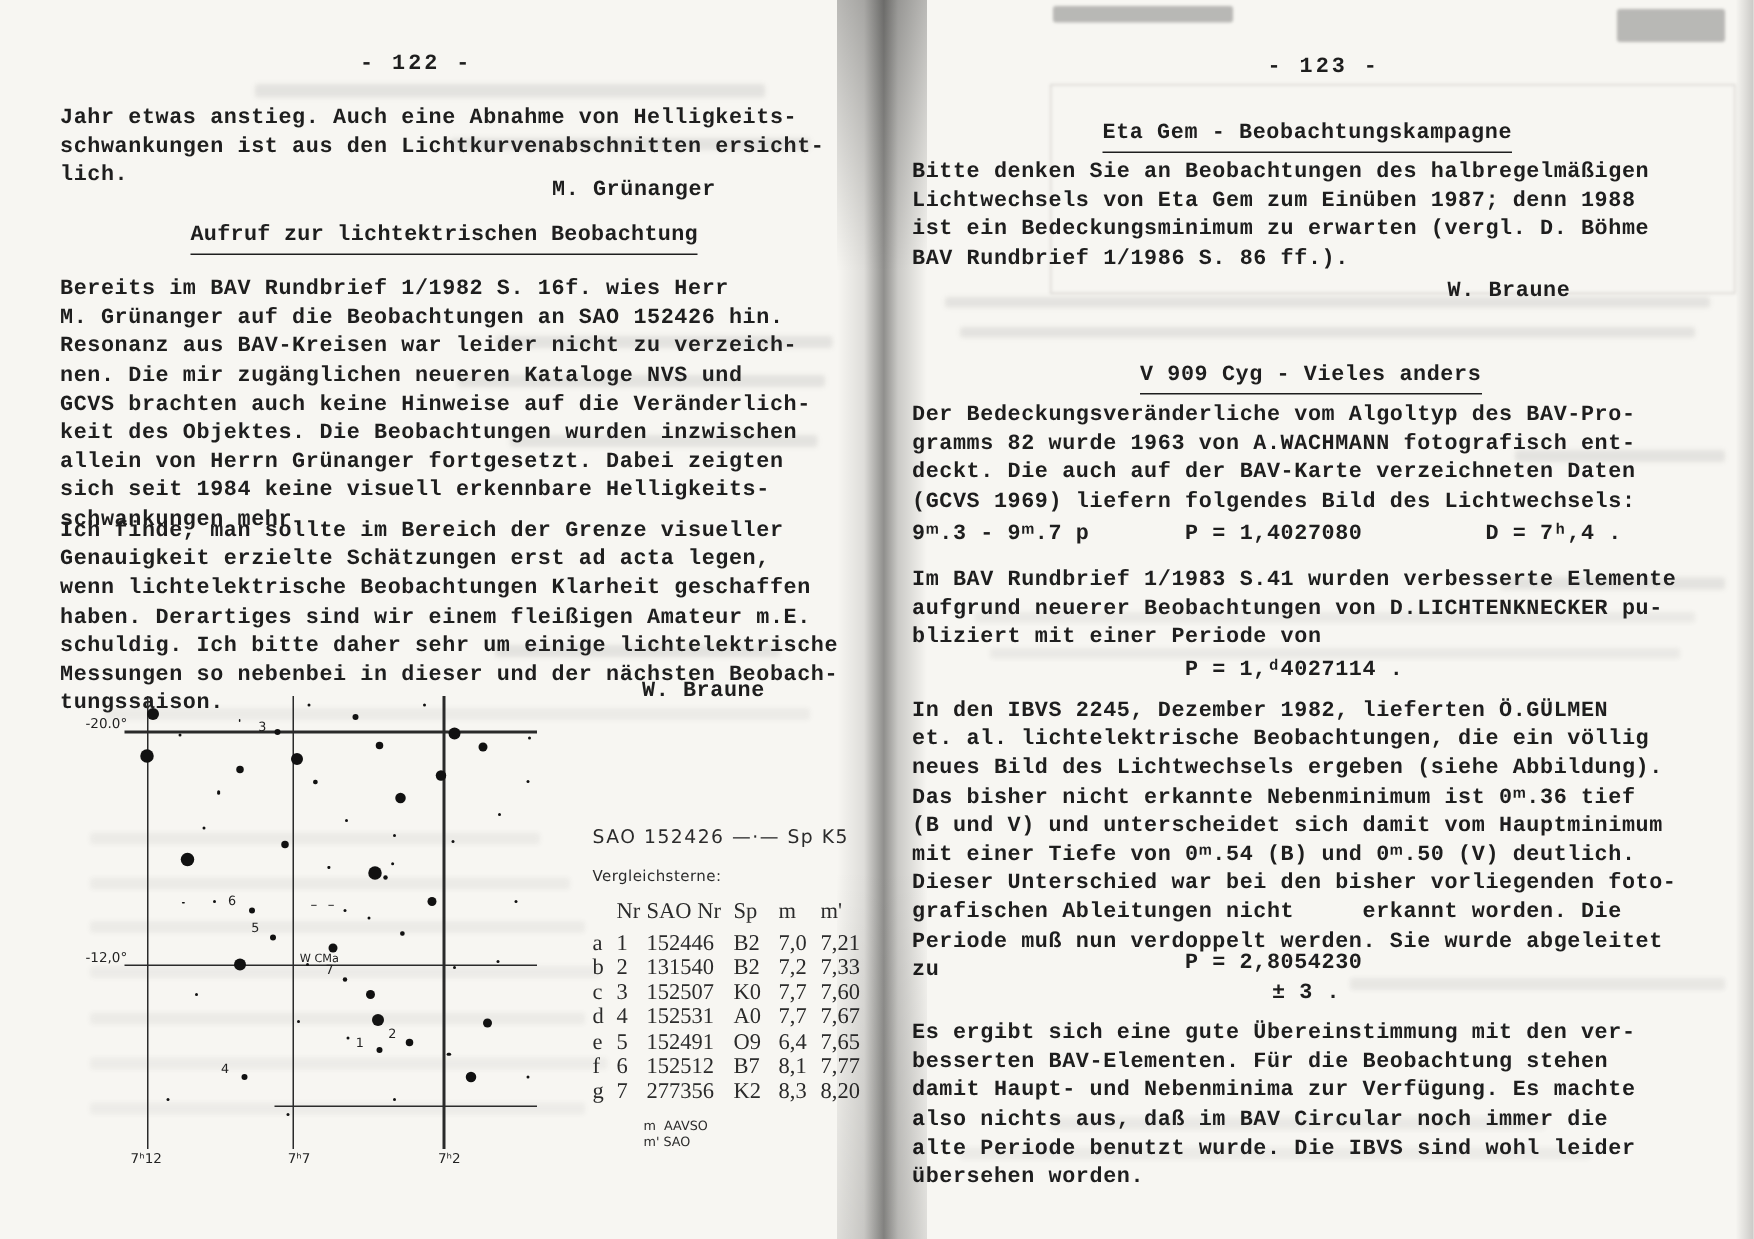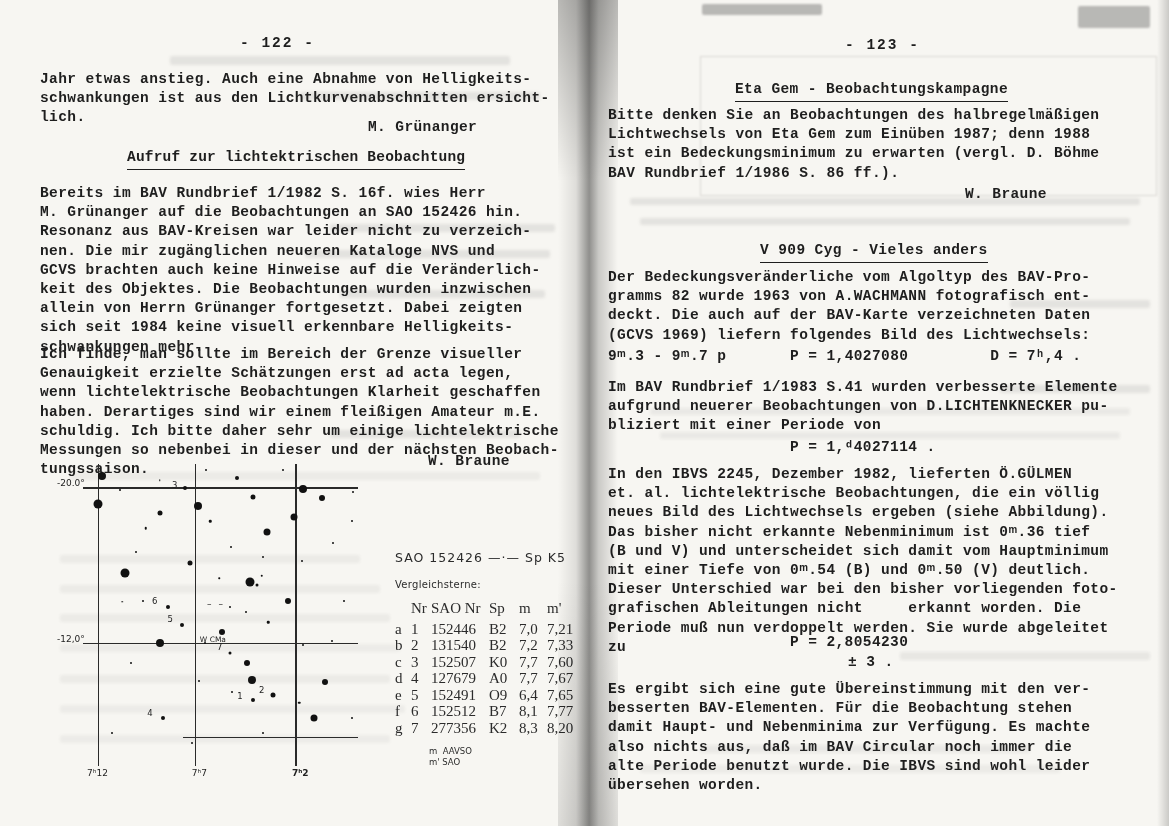--- a/index.html
+++ b/index.html
@@ -78,21 +78,21 @@
       <div class="gridline" style="left:8.4%;top:54.8%;width:88.6%;height:1.5px;"></div>
       <div class="gridline" style="left:40.6%;top:83.3%;width:56.4%;height:1.5px;"></div>
       <div class="gridline" style="left:13.2%;top:0.6%;width:1.5px;height:91.4%;"></div>
       <div class="gridline" style="left:44.5%;top:0.6%;width:1.5px;height:91.4%;"></div>
       <div class="gridline" style="left:76.8%;top:0.6%;width:1.5px;height:91.4%;"></div>
 
       <div class="axis-label" style="left:0;top:4.8%;">-20.0°</div>
       <div class="axis-label" style="left:0;top:52.1%;">-12,0°</div>
       <div class="axis-label" style="left:9.7%;top:92.7%;">7ʰ12</div>
       <div class="axis-label" style="left:43.5%;top:92.7%;">7ʰ7</div>
-      <div class="axis-label" style="left:75.8%;top:92.7%;font-weight:bold;">7ʰ2</div>
+      <div class="axis-label" style="left:75.8%;top:92.7%;">7ʰ2</div>
 
       <div class="dash-marker" style="left:51.3%;top:43.0%;">– –</div>
       <div class="pt-label" style="left:50.3%;top:53.5%;font-size:7.5px;">W CMa</div>
 
       <div style="position:absolute;inset:0;">
           <span class="star" style="left: 14.5%; top: 4.2%; width: 8px; height: 8px;"></span>
           <span class="star" style="left: 13.2%; top: 12.7%; width: 9px; height: 9px;"></span>
           <span class="star" style="left: 45.5%; top: 13.3%; width: 8px; height: 8px;"></span>
           <span class="star" style="left: 79.4%; top: 8.2%; width: 8px; height: 8px;"></span>
           <span class="star" style="left: 21.9%; top: 33.6%; width: 9px; height: 9px;"></span>
@@ -188,21 +188,21 @@
           <span>7,2</span>
           <span>7,33</span>
           <span>c</span>
           <span>3</span>
           <span>152507</span>
           <span>K0</span>
           <span>7,7</span>
           <span>7,60</span>
           <span>d</span>
           <span>4</span>
-          <span>127679</span>
+          <span>152531</span>
           <span>A0</span>
           <span>7,7</span>
           <span>7,67</span>
           <span>e</span>
           <span>5</span>
           <span>152491</span>
           <span>O9</span>
           <span>6,4</span>
           <span>7,65</span>
           <span>f</span>

